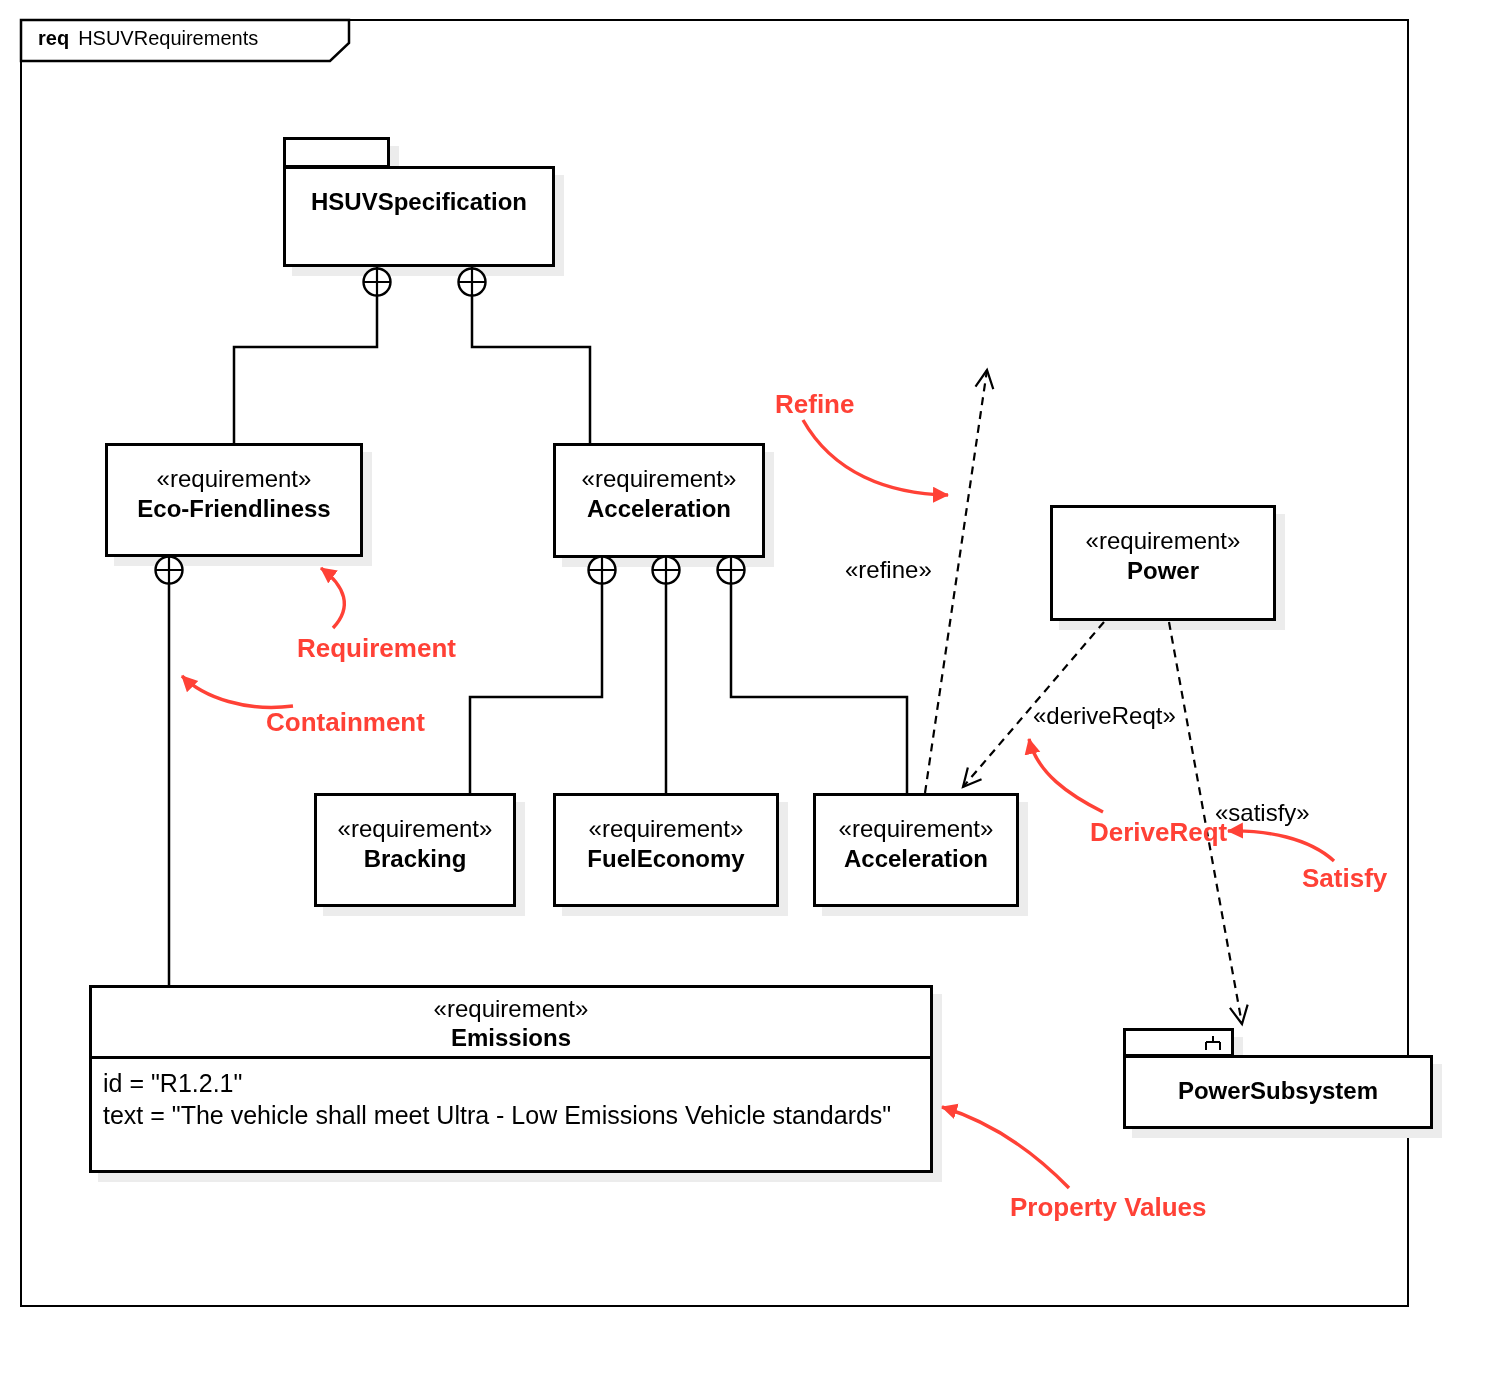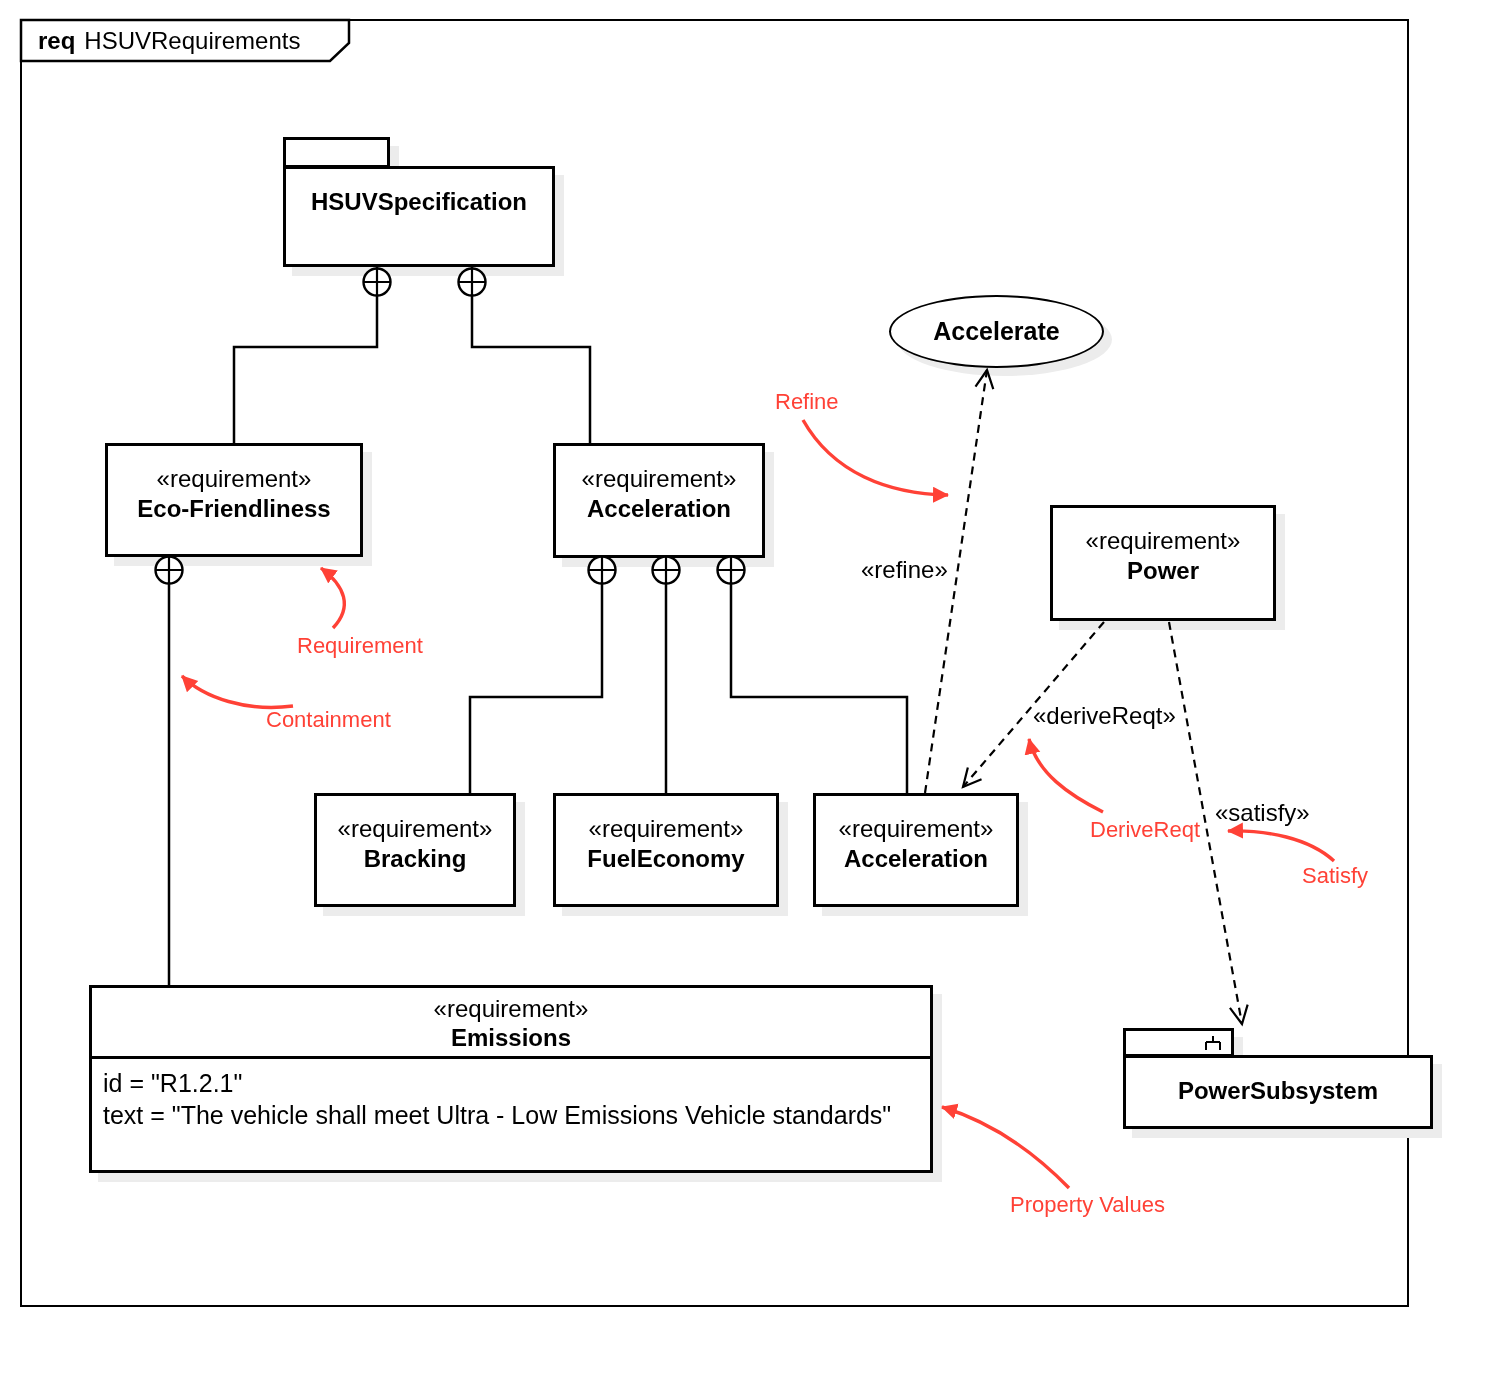--- a/index.html
+++ b/index.html
@@ -4,21 +4,21 @@
 <style>
   :root{
     --annotation-red:#ff4136;
     --shadow:#ececec;
     --line:#000000;
   }
   *{margin:0;padding:0;box-sizing:border-box;}
   body{background:#ffffff;font-family:"Liberation Sans",sans-serif;color:#000;}
   .stage{position:relative;width:1488px;height:1386px;background:#fff;overflow:hidden;}
   .frame{position:absolute;left:20px;top:19px;width:1389px;height:1288px;border:2.5px solid var(--line);z-index:1;}
-  .frame-title{position:absolute;left:38px;top:27px;z-index:7;font-size:24px;display:flex;gap:9px;white-space:nowrap;}
+  .frame-title{position:absolute;left:38px;top:27px;z-index:7;font-size:20px;display:flex;gap:9px;white-space:nowrap;}
   .frame-title .kind{font-weight:bold;}
 
   .node{position:absolute;background:#fff;border:3px solid var(--line);
         box-shadow:9px 9px 0 var(--shadow);z-index:2;
         display:flex;flex-direction:column;align-items:center;
         font-size:24px;line-height:30px;padding-top:18px;text-align:center;}
   .node .name{font-weight:bold;}
 
   .pkg-tab{position:absolute;background:#fff;border:3px solid var(--line);
            box-shadow:9px 9px 0 var(--shadow);z-index:2;}
@@ -28,21 +28,21 @@
            display:flex;align-items:center;justify-content:center;
            font-size:25px;font-weight:bold;}
 
   .emissions{padding:0;align-items:stretch;text-align:left;}
   .em-header{height:71px;border-bottom:3px solid var(--line);
              display:flex;flex-direction:column;align-items:center;padding-top:6px;
              font-size:24px;line-height:29px;}
   .em-body{padding:8px 11px;font-size:25px;line-height:32px;white-space:nowrap;}
 
   .edge-label{position:absolute;z-index:6;font-size:24px;white-space:nowrap;}
-  .red-label{position:absolute;z-index:6;font-size:22px;font-weight:normal;
+  .red-label{position:absolute;z-index:6;font-size:26px;font-weight:bold;
              color:var(--annotation-red);white-space:nowrap;}
 
   svg.overlay{position:absolute;left:0;top:0;z-index:5;pointer-events:none;}
   .conn{fill:none;stroke:var(--line);stroke-width:2.5px;}
   .dashed{fill:none;stroke:var(--line);stroke-width:2.2px;stroke-dasharray:8 6;}
   .redcurve{fill:none;stroke:var(--annotation-red);stroke-width:3.4px;}
   .redfill{fill:var(--annotation-red);}
   .ccircle{fill:#fff;stroke:var(--line);stroke-width:2.4px;}
   .ccross{fill:none;stroke:var(--line);stroke-width:2.2px;}
 
@@ -67,23 +67,20 @@
   <div class="node" style="left:105px;top:443px;width:258px;height:114px;">
     <span>«requirement»</span>
     <span class="name">Eco-Friendliness</span>
   </div>
 
   <div class="node" style="left:553px;top:443px;width:212px;height:115px;">
     <span>«requirement»</span>
     <span class="name">Acceleration</span>
   </div>
 
-  <div class="ellipse" style="left:889px;top:295px;width:215px;height:73px;">
-    <span>Accelerate</span>
-  </div>
 
   <div class="node" style="left:1050px;top:505px;width:226px;height:116px;">
     <span>«requirement»</span>
     <span class="name">Power</span>
   </div>
 
   <div class="node" style="left:314px;top:793px;width:202px;height:114px;">
     <span>«requirement»</span>
     <span class="name">Bracking</span>
   </div>
@@ -169,21 +166,21 @@
     <path class="dashed" d="M 1169 622 L 1242 1024" marker-end="url(#openArrow)"></path>
 
     <path class="redcurve" d="M 803 420 C 833 473 888 494 948 495" marker-end="url(#redArrow)"></path>
     <path class="redcurve" d="M 333 628 C 353 607 345 586 321 568" marker-end="url(#redArrow)"></path>
     <path class="redcurve" d="M 293 706 C 247 712 204 698 182 676" marker-end="url(#redArrow)"></path>
     <path class="redcurve" d="M 1103 812 C 1069 795 1037 773 1029 739" marker-end="url(#redArrow)"></path>
     <path class="redcurve" d="M 1334 861 C 1309 838 1267 830 1228 831" marker-end="url(#redArrow)"></path>
     <path class="redcurve" d="M 1069 1188 C 1031 1149 988 1121 942 1107" marker-end="url(#redArrow)"></path>
   </svg>
 
-  <div class="edge-label" style="left:845px;top:556px;margin-left:16px;">«refine»</div>
+  <div class="edge-label" style="left:845px;top:556px;">«refine»</div>
   <div class="edge-label" style="left:1033px;top:702px;">«deriveReqt»</div>
   <div class="edge-label" style="left:1215px;top:799px;">«satisfy»</div>
 
   <div class="red-label" style="left:775px;top:389px;">Refine</div>
   <div class="red-label" style="left:297px;top:633px;">Requirement</div>
   <div class="red-label" style="left:266px;top:707px;">Containment</div>
   <div class="red-label" style="left:1062px;top:817px;margin-left:28px;">DeriveReqt</div>
   <div class="red-label" style="left:1302px;top:863px;">Satisfy</div>
   <div class="red-label" style="left:1010px;top:1192px;text-align:center;">Property Values</div>
 

